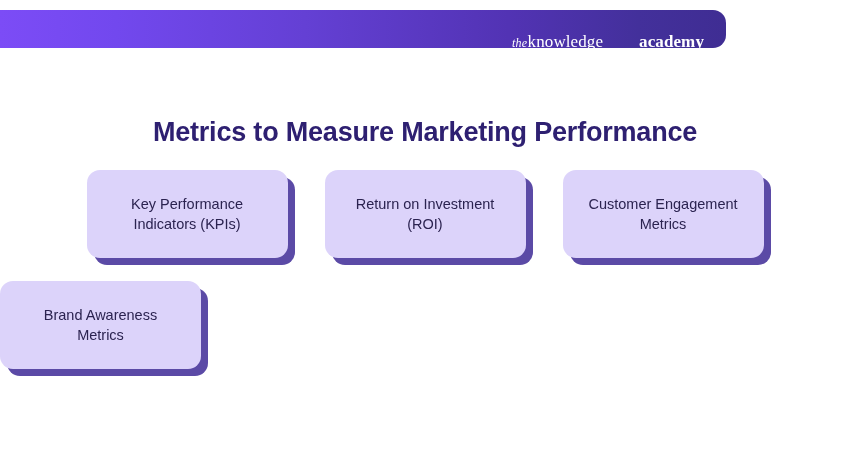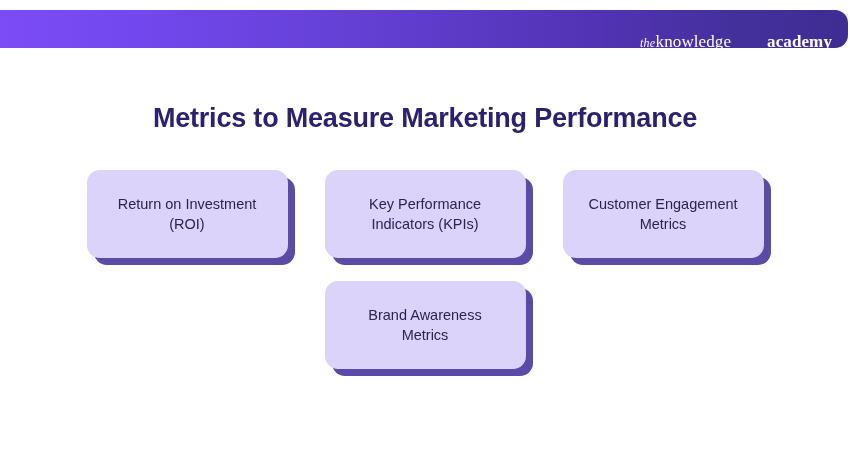--- a/index.html
+++ b/index.html
@@ -13,32 +13,32 @@
     font-family: "Liberation Sans", sans-serif;
     overflow: hidden;
     position: relative;
   }
 
   
   .header-bar {
     position: absolute;
     left: 0;
     top: 10px;
-    width: 848px;
+    width: 726px;
     height: 38px;
     background: linear-gradient(90deg, #7c4cf6 0%, #7248ee 16%, #6440d4 42%, #5233b4 70%, #43309b 88%, #3f2d93 100%);
     border-top-right-radius: 13px;
     border-bottom-right-radius: 13px;
     border-top-left-radius: 0;
     border-bottom-left-radius: 0;
     display: flex;
     align-items: center;
     justify-content: flex-end;
     box-sizing: border-box;
-    padding-right: 16px;
+    padding-right: 22px;
   }
 
   .brand-logo {
     color: #ffffff;
     font-family: "Liberation Serif", serif;
     font-size: 17px;
     letter-spacing: 0.1px;
     white-space: nowrap;
     line-height: 1;
     display: inline-flex;
@@ -56,21 +56,21 @@
   }
   .brand-academy {
     font-weight: 700;
     margin-left: 36px;
   }
 
   
   .page-title {
     position: absolute;
     left: 0;
-    top: 84px;
+    top: 98px;
     width: 850px;
     text-align: center;
     font-size: 27px;
     font-weight: 700;
     color: #2e2071;
     letter-spacing: -0.2px;
     line-height: 1.2;
   }
 
   
@@ -78,21 +78,21 @@
     position: absolute;
     left: 0;
     top: 170px;
     width: 850px;
   }
   .card-row {
     display: flex;
     justify-content: center;
   }
   .card-row.row-1 { gap: 37px; }
-  .card-row.row-2 { gap: 39px; margin-top: 23px; }
+  .card-row.row-2 { gap: 39px; margin-top: 23px; flex-direction: column; }
 
   .card {
     position: relative;
     width: 201px;
     height: 88px;
     background: #dcd3fa;
     border-radius: 13px;
     display: flex;
     align-items: center;
     justify-content: center;
@@ -120,26 +120,26 @@
       <span class="brand-academy">academy</span>
   </div>
 </div>
 
 <h1 class="page-title">Metrics to Measure Marketing Performance</h1>
 
 <div class="rows-wrap">
 
   <div class="card-row row-1">
     <div class="card">
+      <span class="card-label">Key Performance
+Indicators (KPIs)</span>
+    </div>
+    <div class="card">
       <span class="card-label">Return on Investment
 (ROI)</span>
-    </div>
-    <div class="card">
-      <span class="card-label">Key Performance
-Indicators (KPIs)</span>
     </div>
     <div class="card">
       <span class="card-label">Customer Engagement
 Metrics</span>
     </div>
   </div>
 
   <div class="card-row row-2">
     <div class="card">
       <span class="card-label">Brand Awareness

